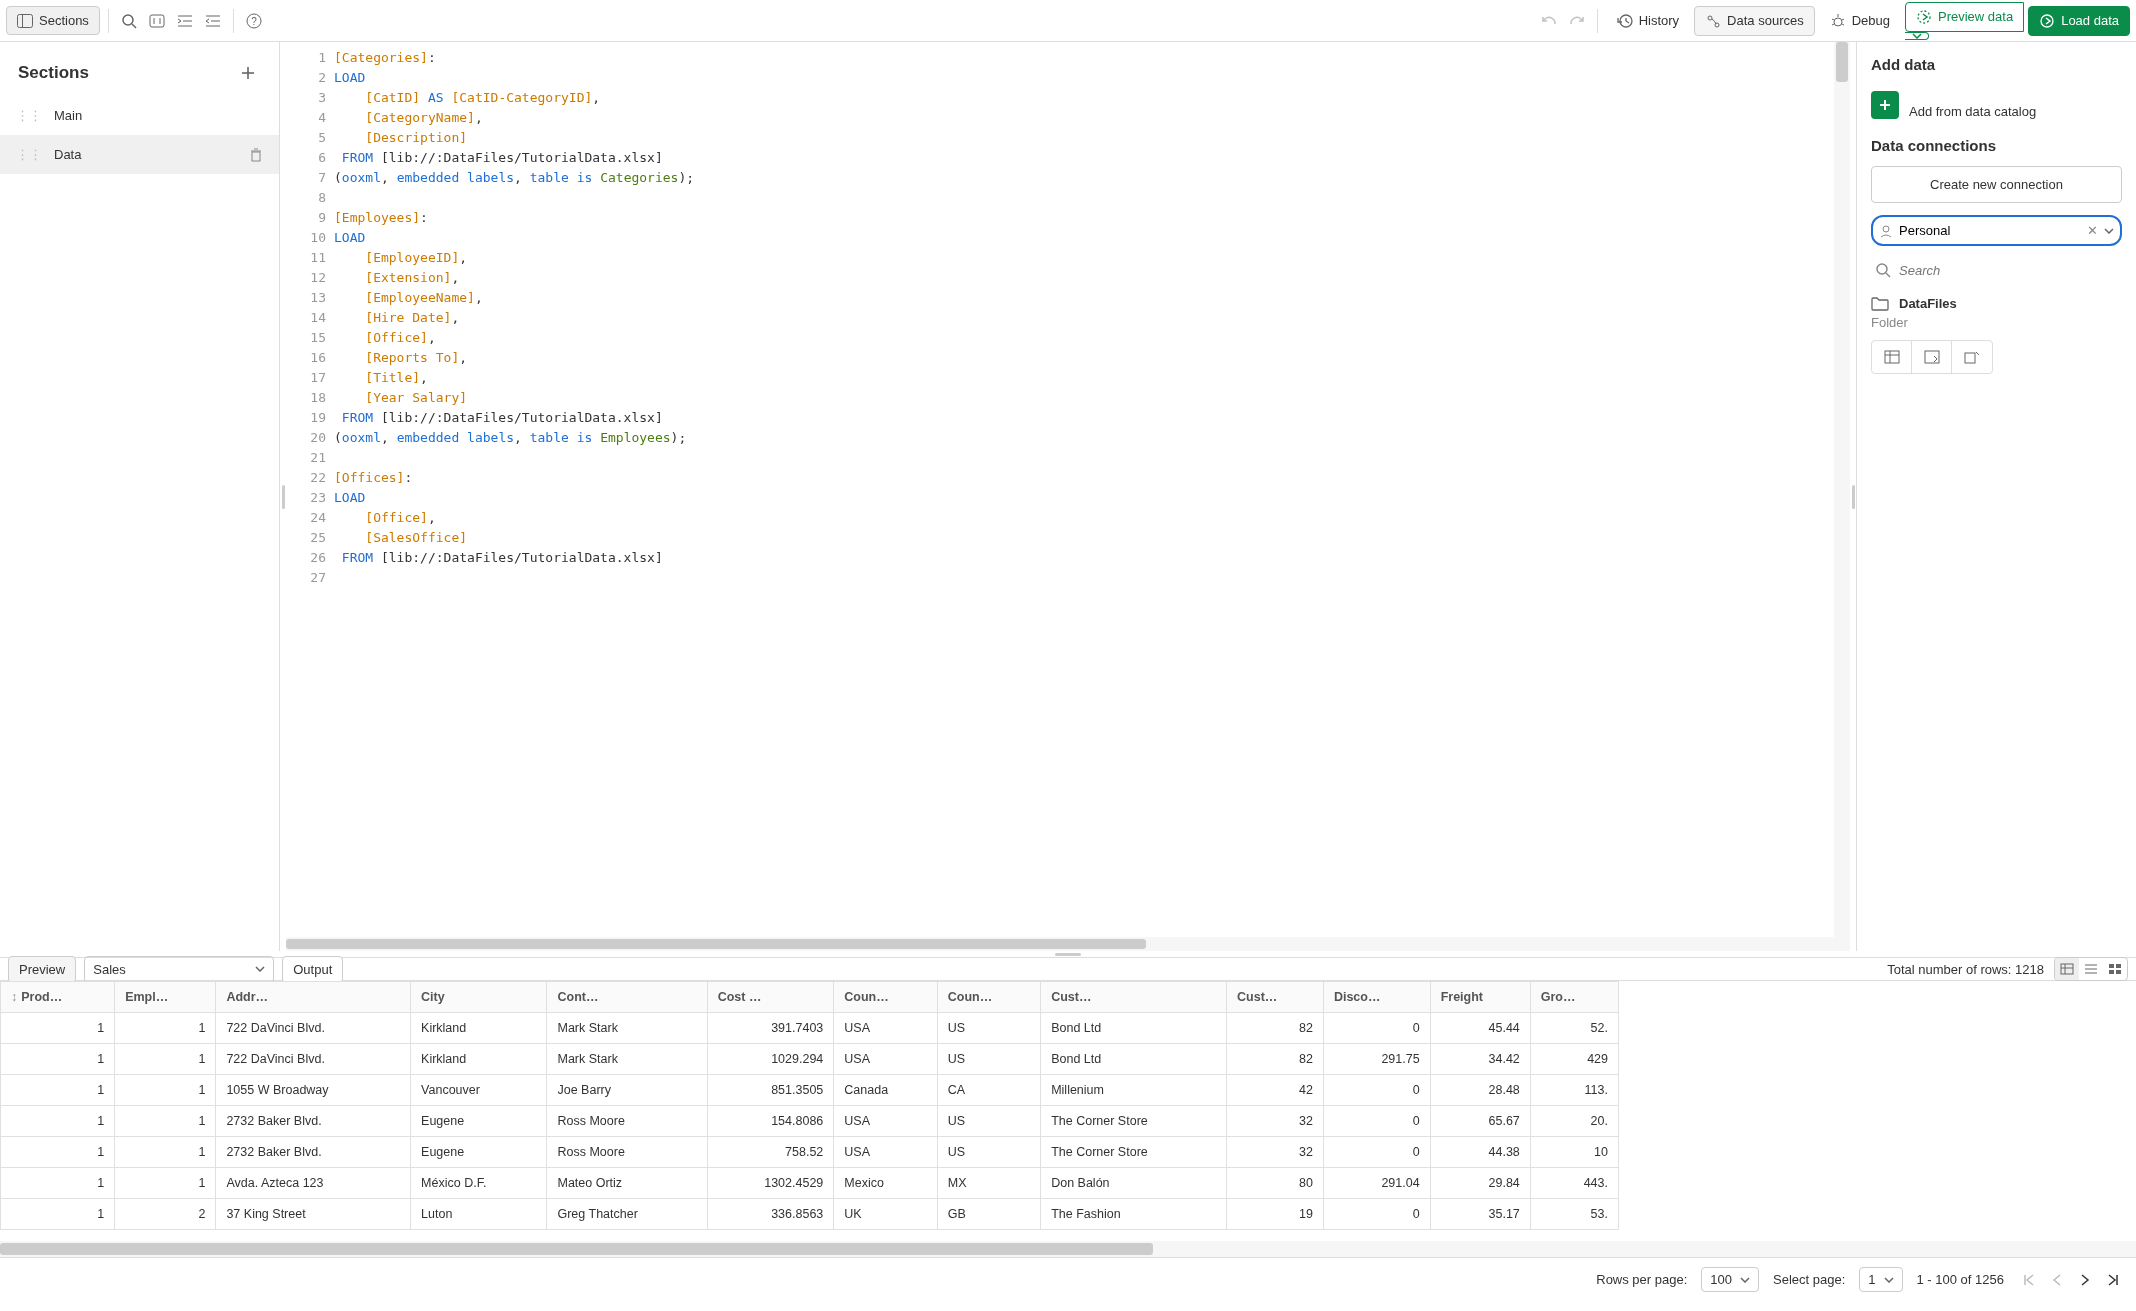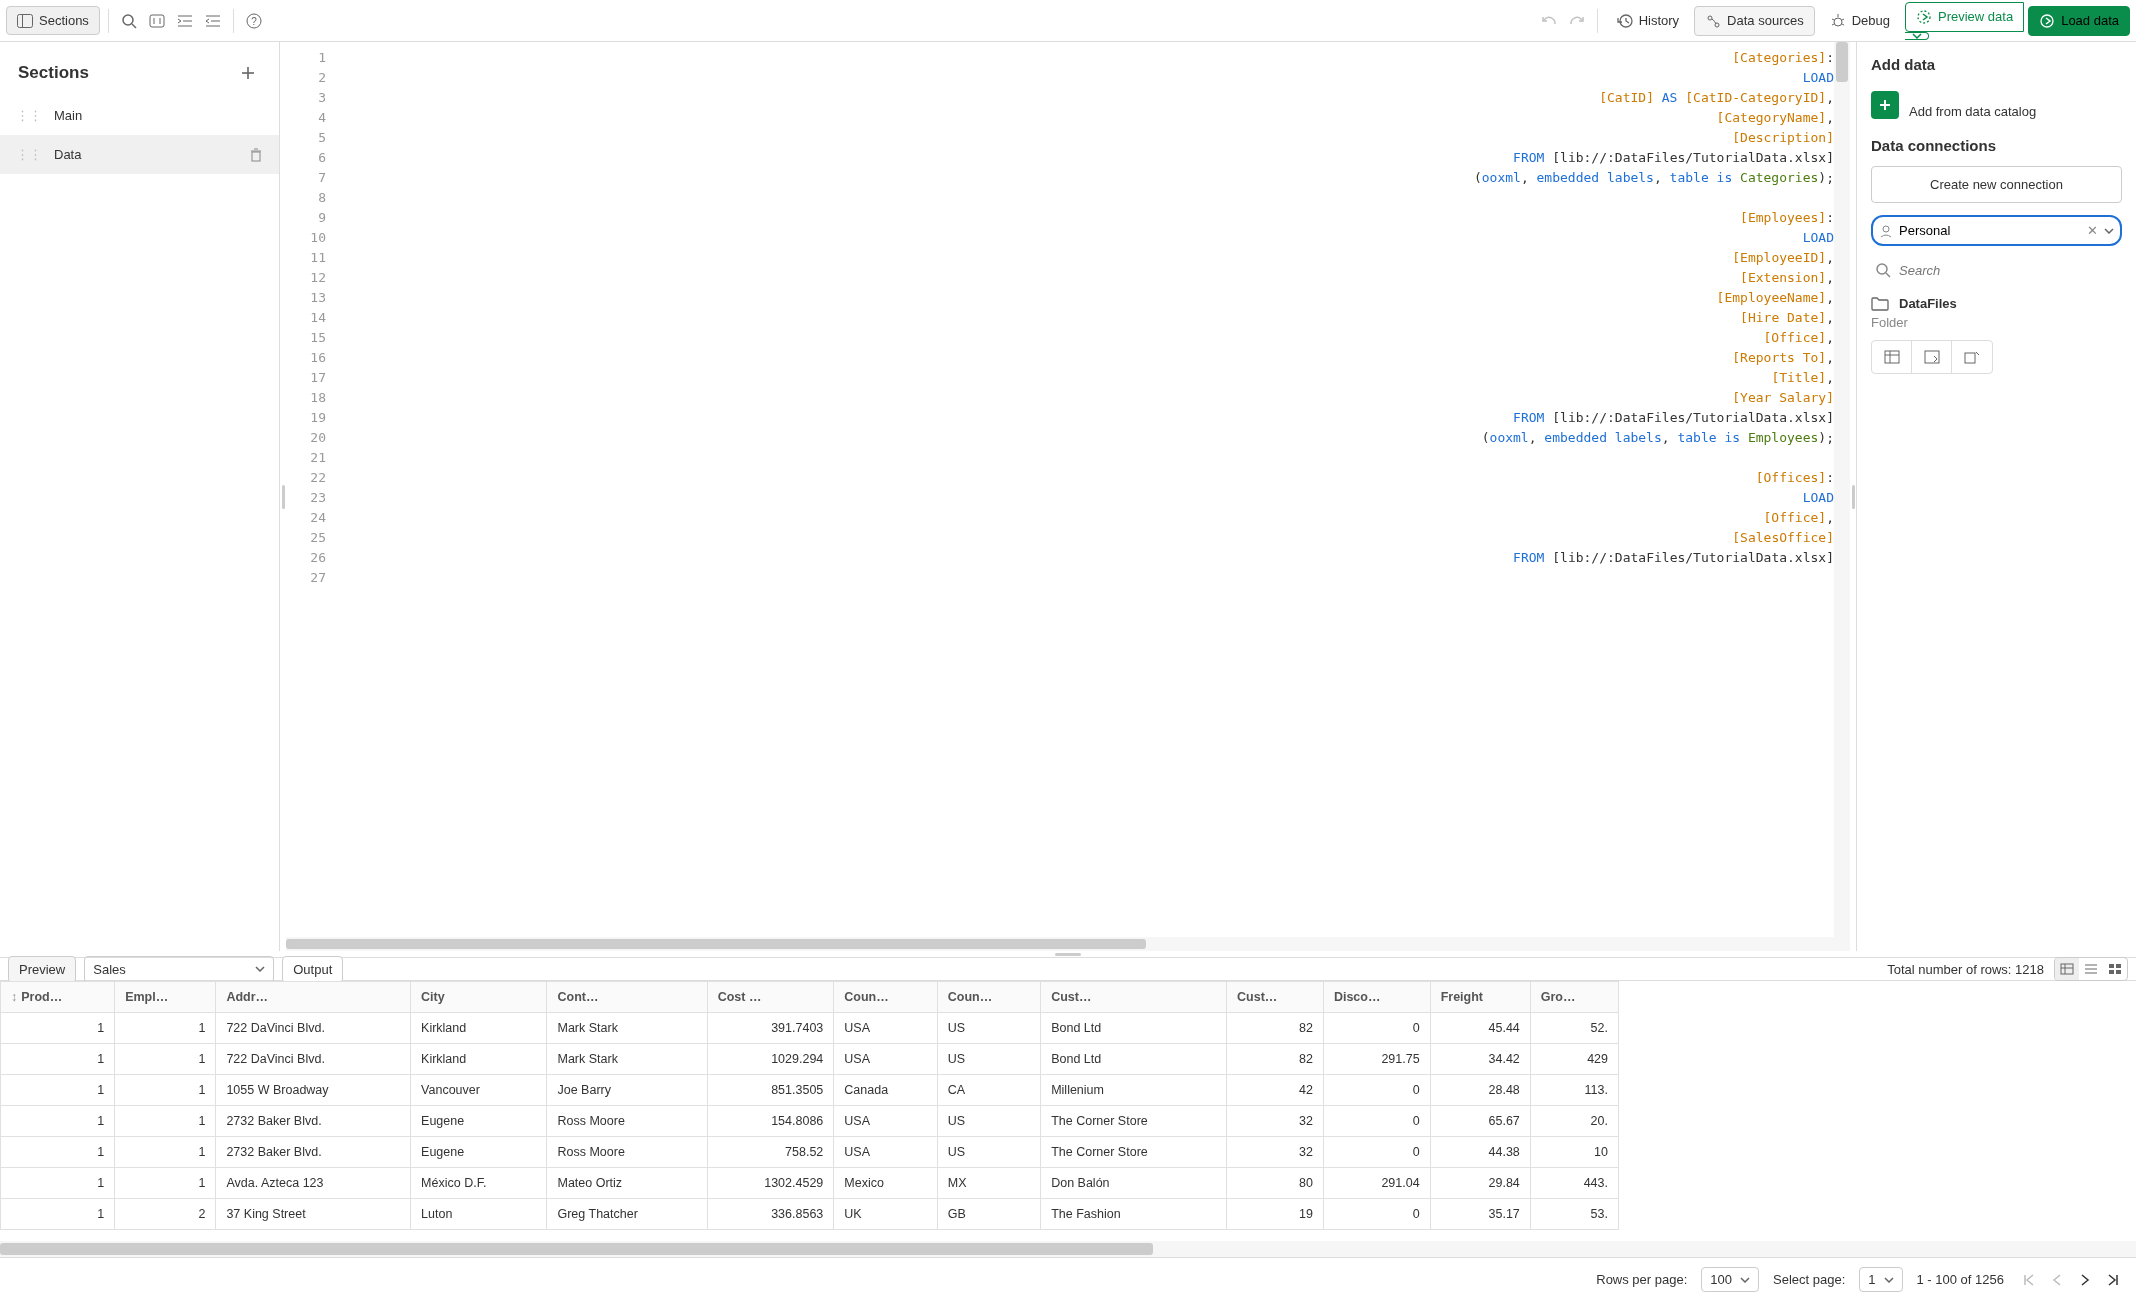--- a/index.html
+++ b/index.html
@@ -7,40 +7,40 @@
 
 .toolbar { height: 42px; border-bottom: 1px solid #ddd; display: flex; align-items: center; padding: 0 6px; gap: 4px; }
 .tb-btn { display: flex; align-items: center; gap: 6px; padding: 6px 10px; border-radius: 4px; cursor: pointer; border: 1px solid transparent; }
 .tb-btn.active { background: #f0f0f0; border: 1px solid #ccc; }
 .tb-icon { width: 24px; height: 24px; display: flex; align-items: center; justify-content: center; border-radius: 4px; cursor: pointer; }
 .tb-spacer { flex: 1; }
 .tb-divider { width: 1px; height: 24px; background: #ddd; margin: 0 4px; }
 .btn-outline { border: 1px solid #ccc; background: #fff; }
 .btn-outline.grey { background: #f5f5f5; }
 .btn-green-outline { border: 1px solid #0a8c4a; color: #0a8c4a; }
-.btn-green { background: #0a8c4a; color: #000000; border: 1px solid #0a8c4a; }
+.btn-green { background: #0a8c4a; color: #ffffff; border: 1px solid #0a8c4a; }
 .btn-green-sm { background: #0a8c4a; color: #fff; width: 28px; height: 28px; display:flex; align-items:center; justify-content:center; border-radius:4px; }
 .dd-btn { width: 24px; display:flex; align-items:center; justify-content:center; border:1px solid #0a8c4a; border-left:none; border-radius: 0 4px 4px 0; cursor:pointer; color:#0a8c4a; }
 .btn-group { display: flex; flex-direction: column; }
 .btn-group .tb-btn { border-radius: 4px 0 0 4px; }
 
 .main-row { display: flex; height: calc(100vh - 42px - 40px - 320px); }
 .sidebar { width: 280px; border-right: 1px solid #ddd; display: flex; flex-direction: column; }
 .sb-header { display:flex; align-items:center; justify-content:space-between; padding: 18px 18px 10px; }
 .sb-title { font-size: 17px; font-weight: 600; }
 .sb-add { width: 26px; height:26px; display:flex; align-items:center; justify-content:center; cursor:pointer; color:#666; }
 .sb-item { display:flex; align-items:center; gap:12px; padding: 12px 16px; cursor:pointer; }
 .sb-item.active { background:#f0f0f0; }
 .sb-item .drag { color:#bbb; }
 .sb-item .del { margin-left:auto; color:#888; }
 
 .editor-wrap { flex: 1; display: flex; position: relative; overflow: hidden; }
 .gutter { width: 48px; text-align: right; padding: 6px 8px 6px 0; color: #999; font-family: "Menlo","Consolas",monospace; font-size: 13px; line-height: 20px; user-select: none; }
 .code { flex: 1; padding: 6px 0; font-family: "Menlo","Consolas",monospace; font-size: 13px; line-height: 20px; white-space: pre; overflow: hidden; position: relative; }
-.code .line { height: 20px; text-align: right; }
+.code .line { height: 20px; }
 .t-bl { color:#1e6fd6; } 
 .t-or { color:#cc7a00; } 
 .t-pu { color:#4d7c0f; } 
 .vscroll { width: 16px; background:#f6f6f6; position:relative; }
 .vscroll .thumb { position:absolute; left:2px; right:2px; top:0; height:40px; background:#ccc; border-radius:3px; }
 .hscroll-bar { height: 14px; background:#f6f6f6; position:relative; }
 .hscroll-bar .thumb { position:absolute; top:2px; bottom:2px; left:0; width: 55%; background:#ccc; border-radius:3px; }
 .editor-col { flex:1; display:flex; flex-direction:column; overflow:hidden; }
 
 .right-panel { width: 280px; border-left:1px solid #ddd; padding: 14px; overflow-y:auto; }

